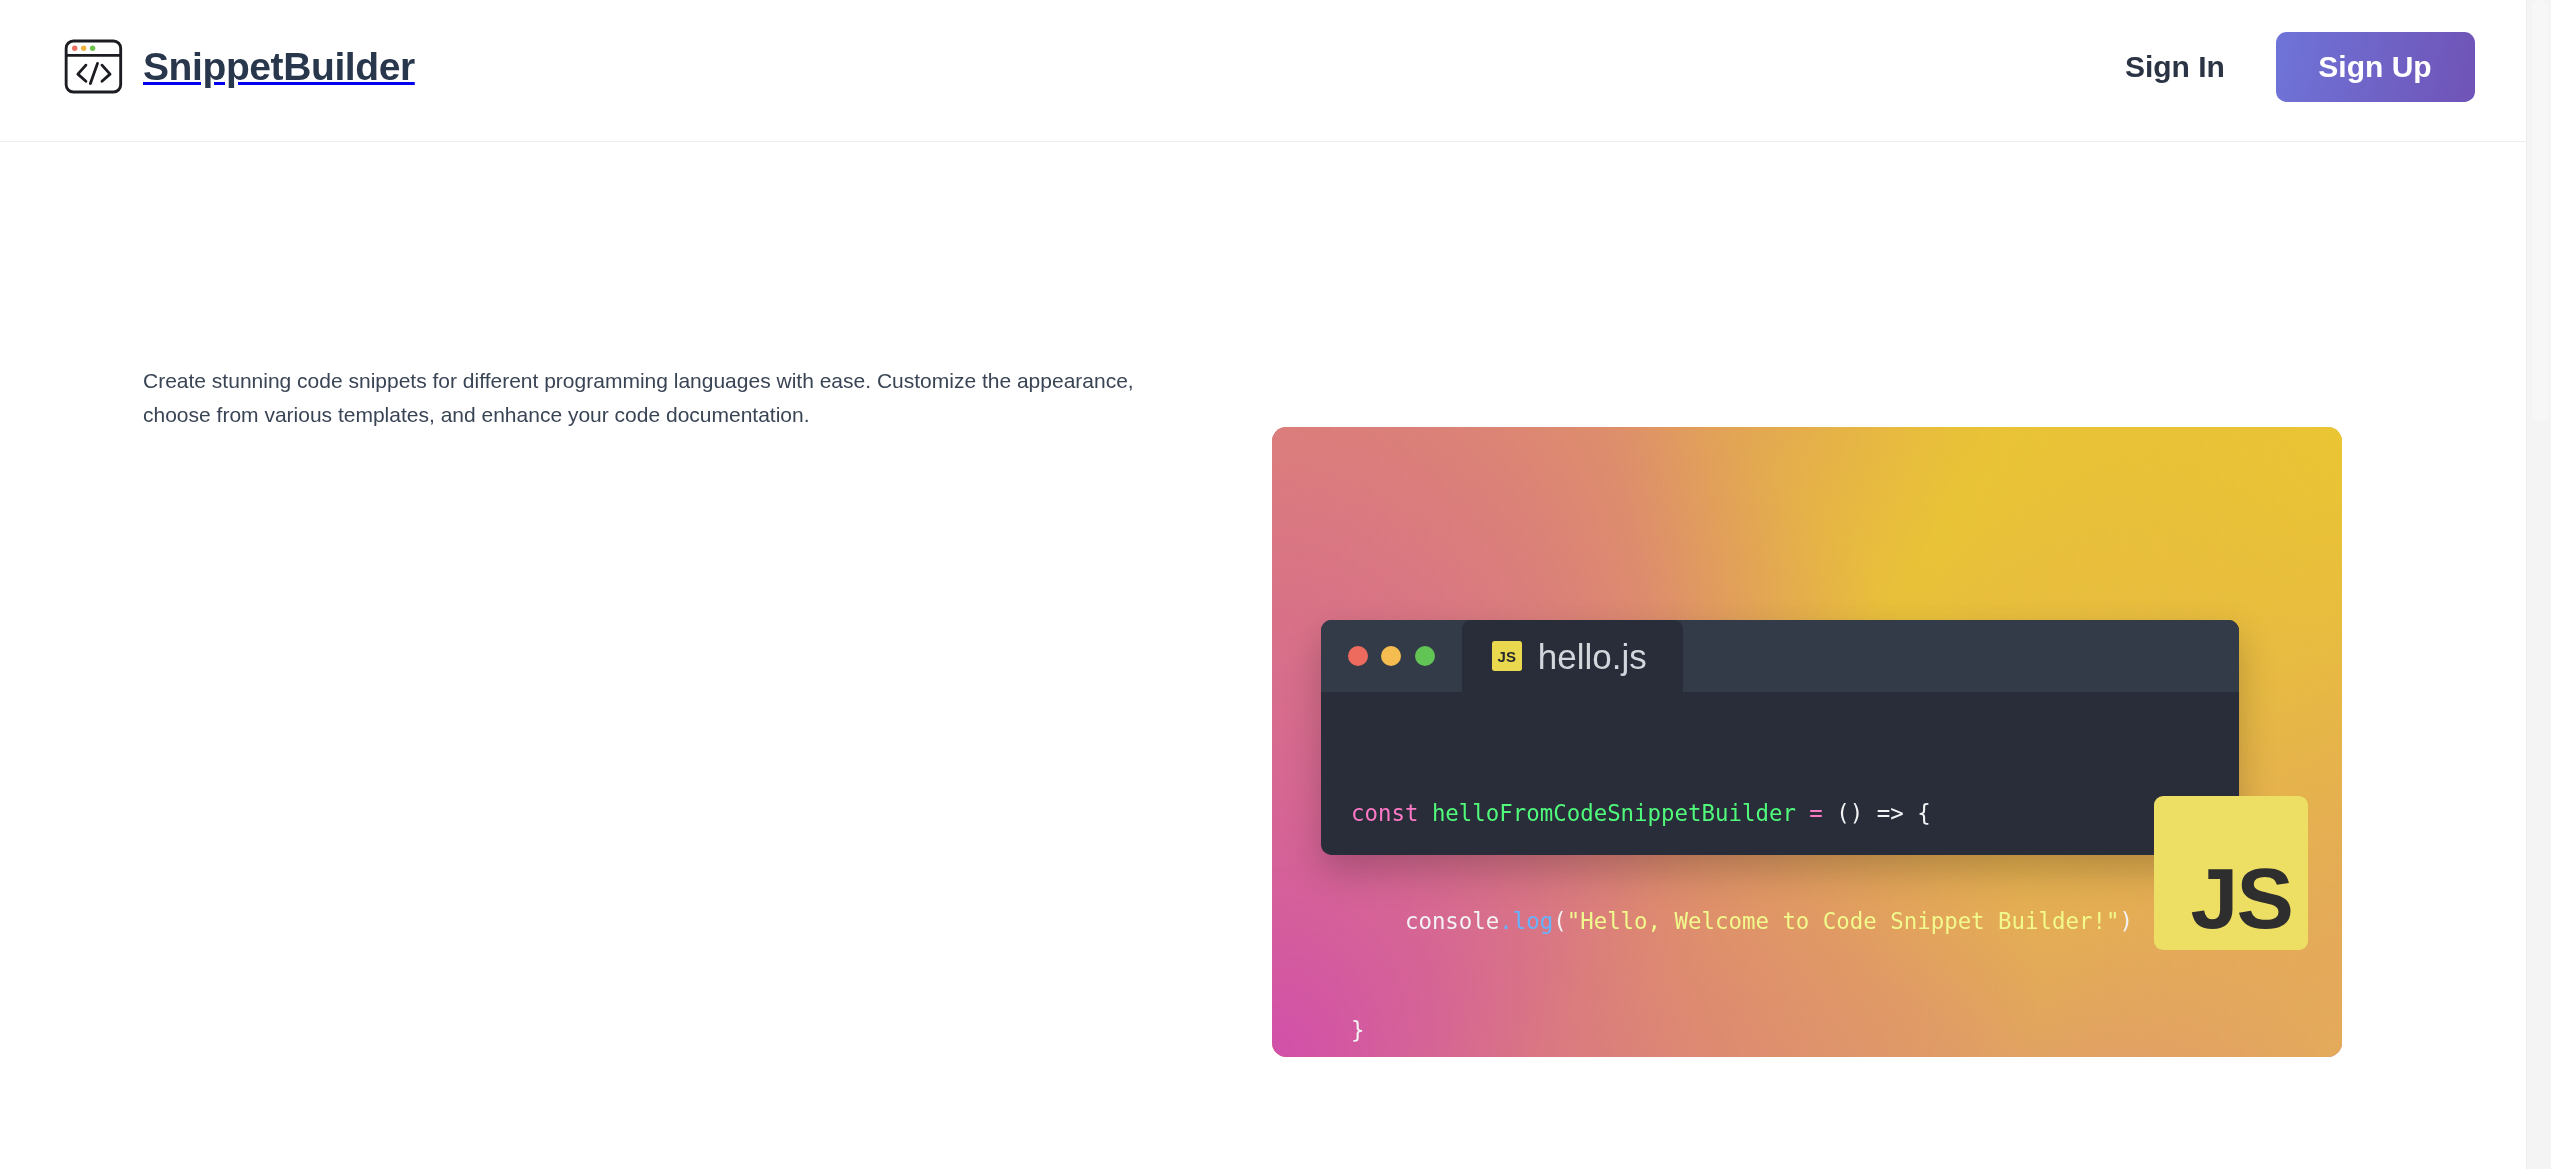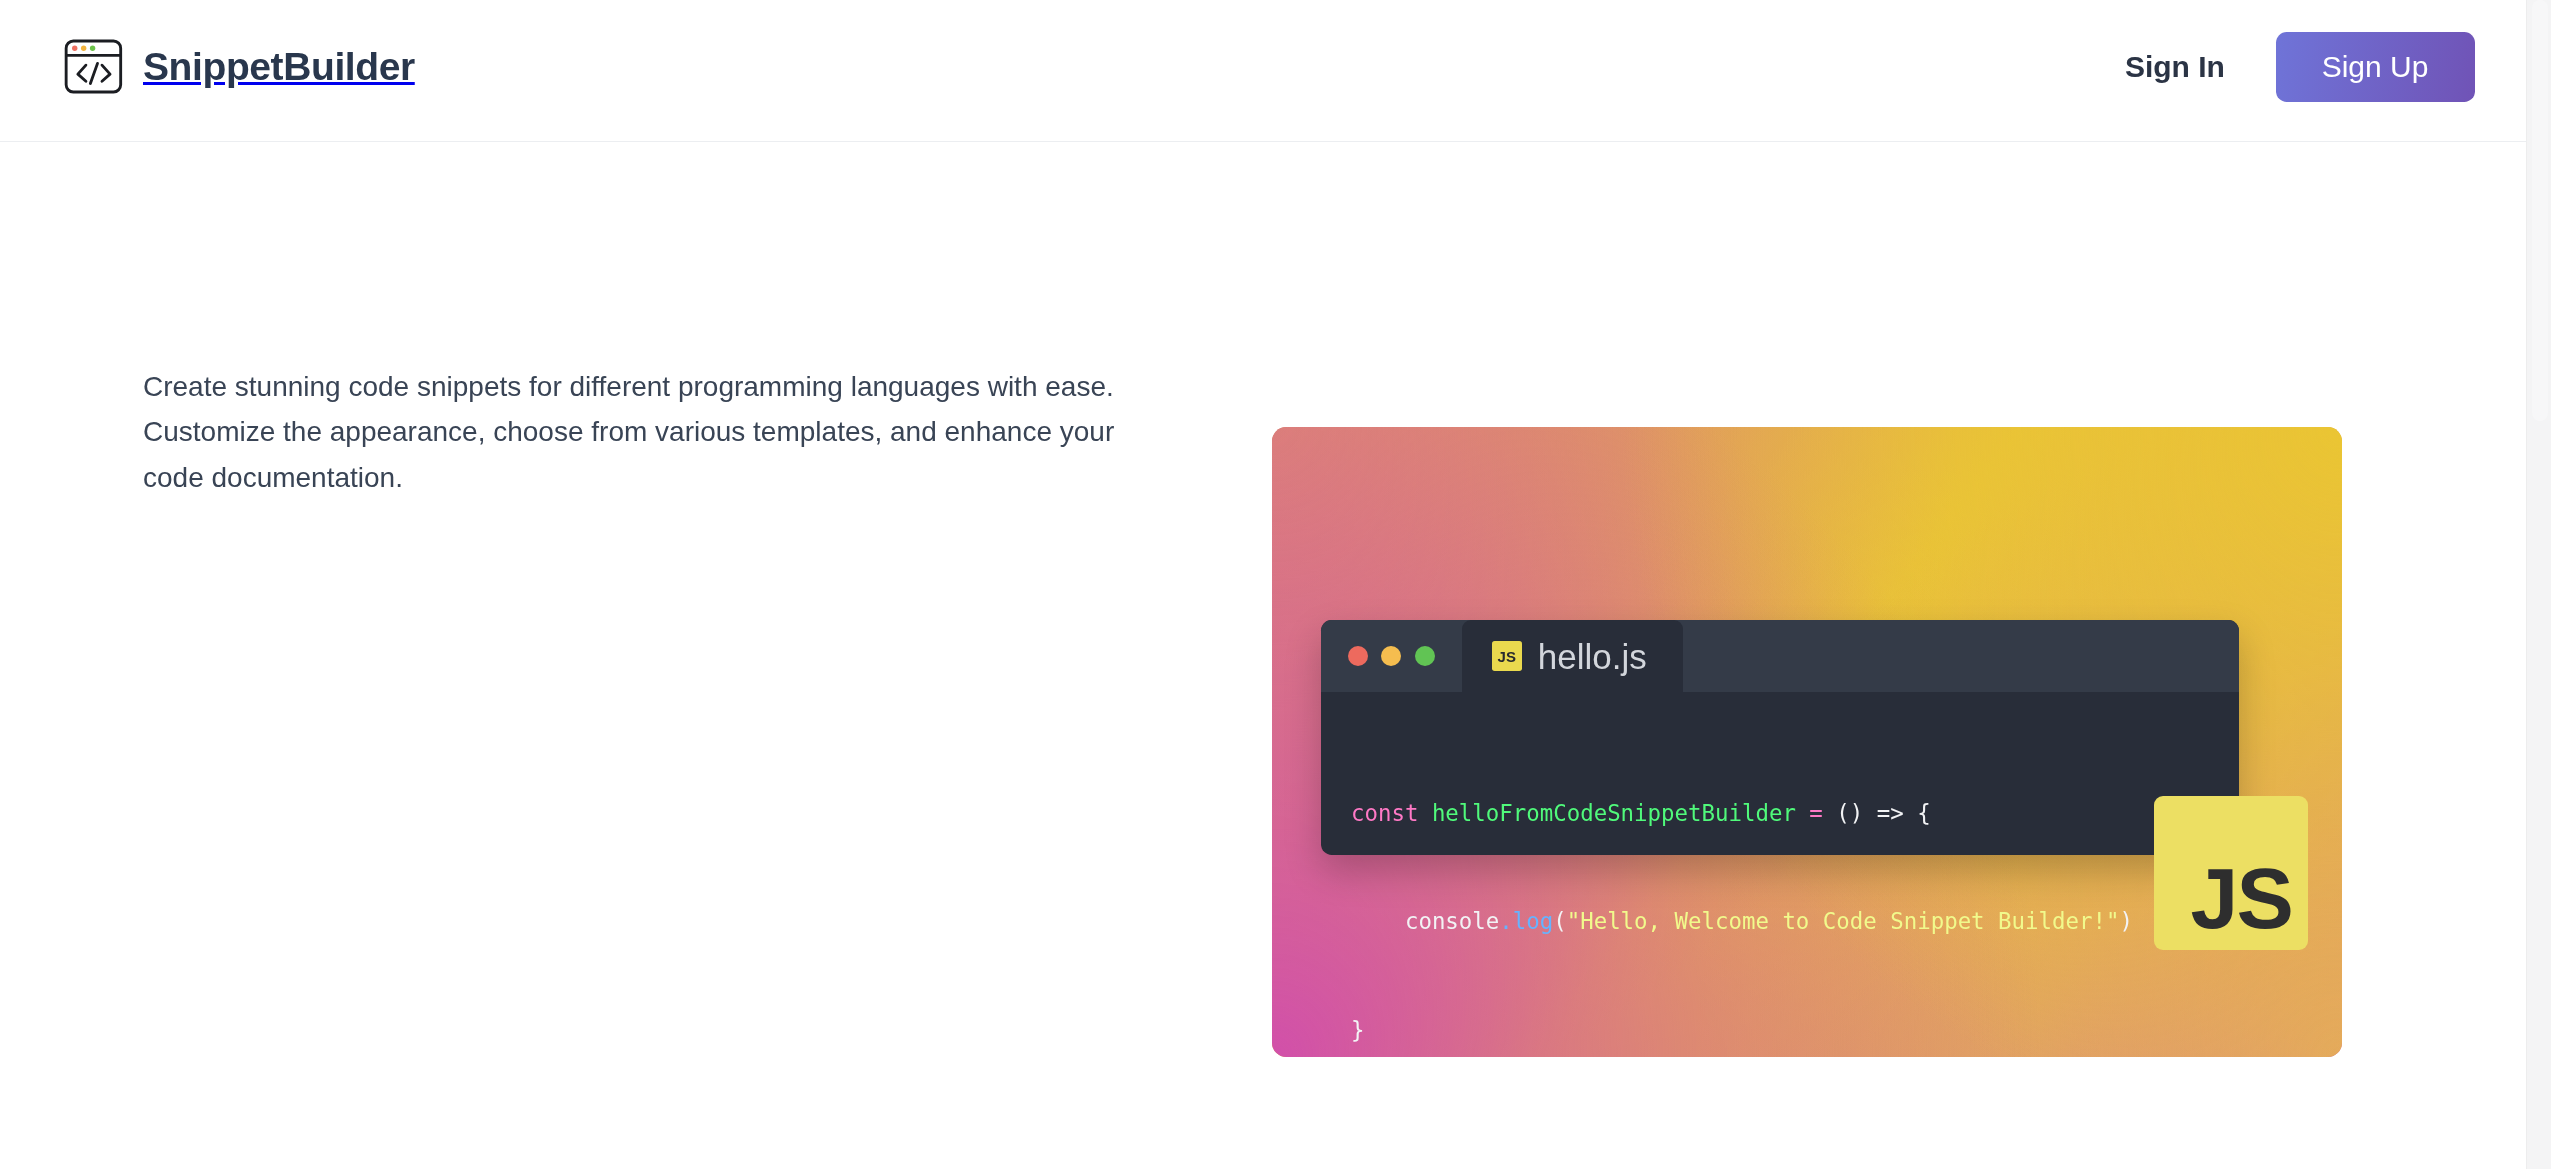--- a/index.html
+++ b/index.html
@@ -100,21 +100,21 @@
     padding: 5.4px 3.6px;
   }
 
   .btn-gradient {
     display: inline-flex;
     align-items: center;
     justify-content: center;
     background: linear-gradient(100deg, #6f74d8 0%, #7053b6 100%);
     color: #ffffff;
     font-size: 30px;
-    font-weight: 400;
+    font-weight: 700;
     border: none;
     border-radius: 10.7px;
     font-family: inherit;
     cursor: pointer;
     white-space: nowrap;
   }
 
   .btn-signup {
     width: 199px;
     height: 70px;
@@ -137,21 +137,21 @@
     font-size: 73px;
     line-height: 1.1;
     font-weight: 700;
     letter-spacing: -1.1px;
     color: #29374d;
     max-width: 806px;
   }
 
   .hero-sub {
     margin-top: 41px;
-    font-size: 28px;
+    font-size: 21px;
     line-height: 1.62;
     color: #394455;
     font-weight: 400;
     max-width: 1039px;
   }
 
   .btn-getstarted {
     margin-top: 63px;
     width: 322px;
     height: 82px;

